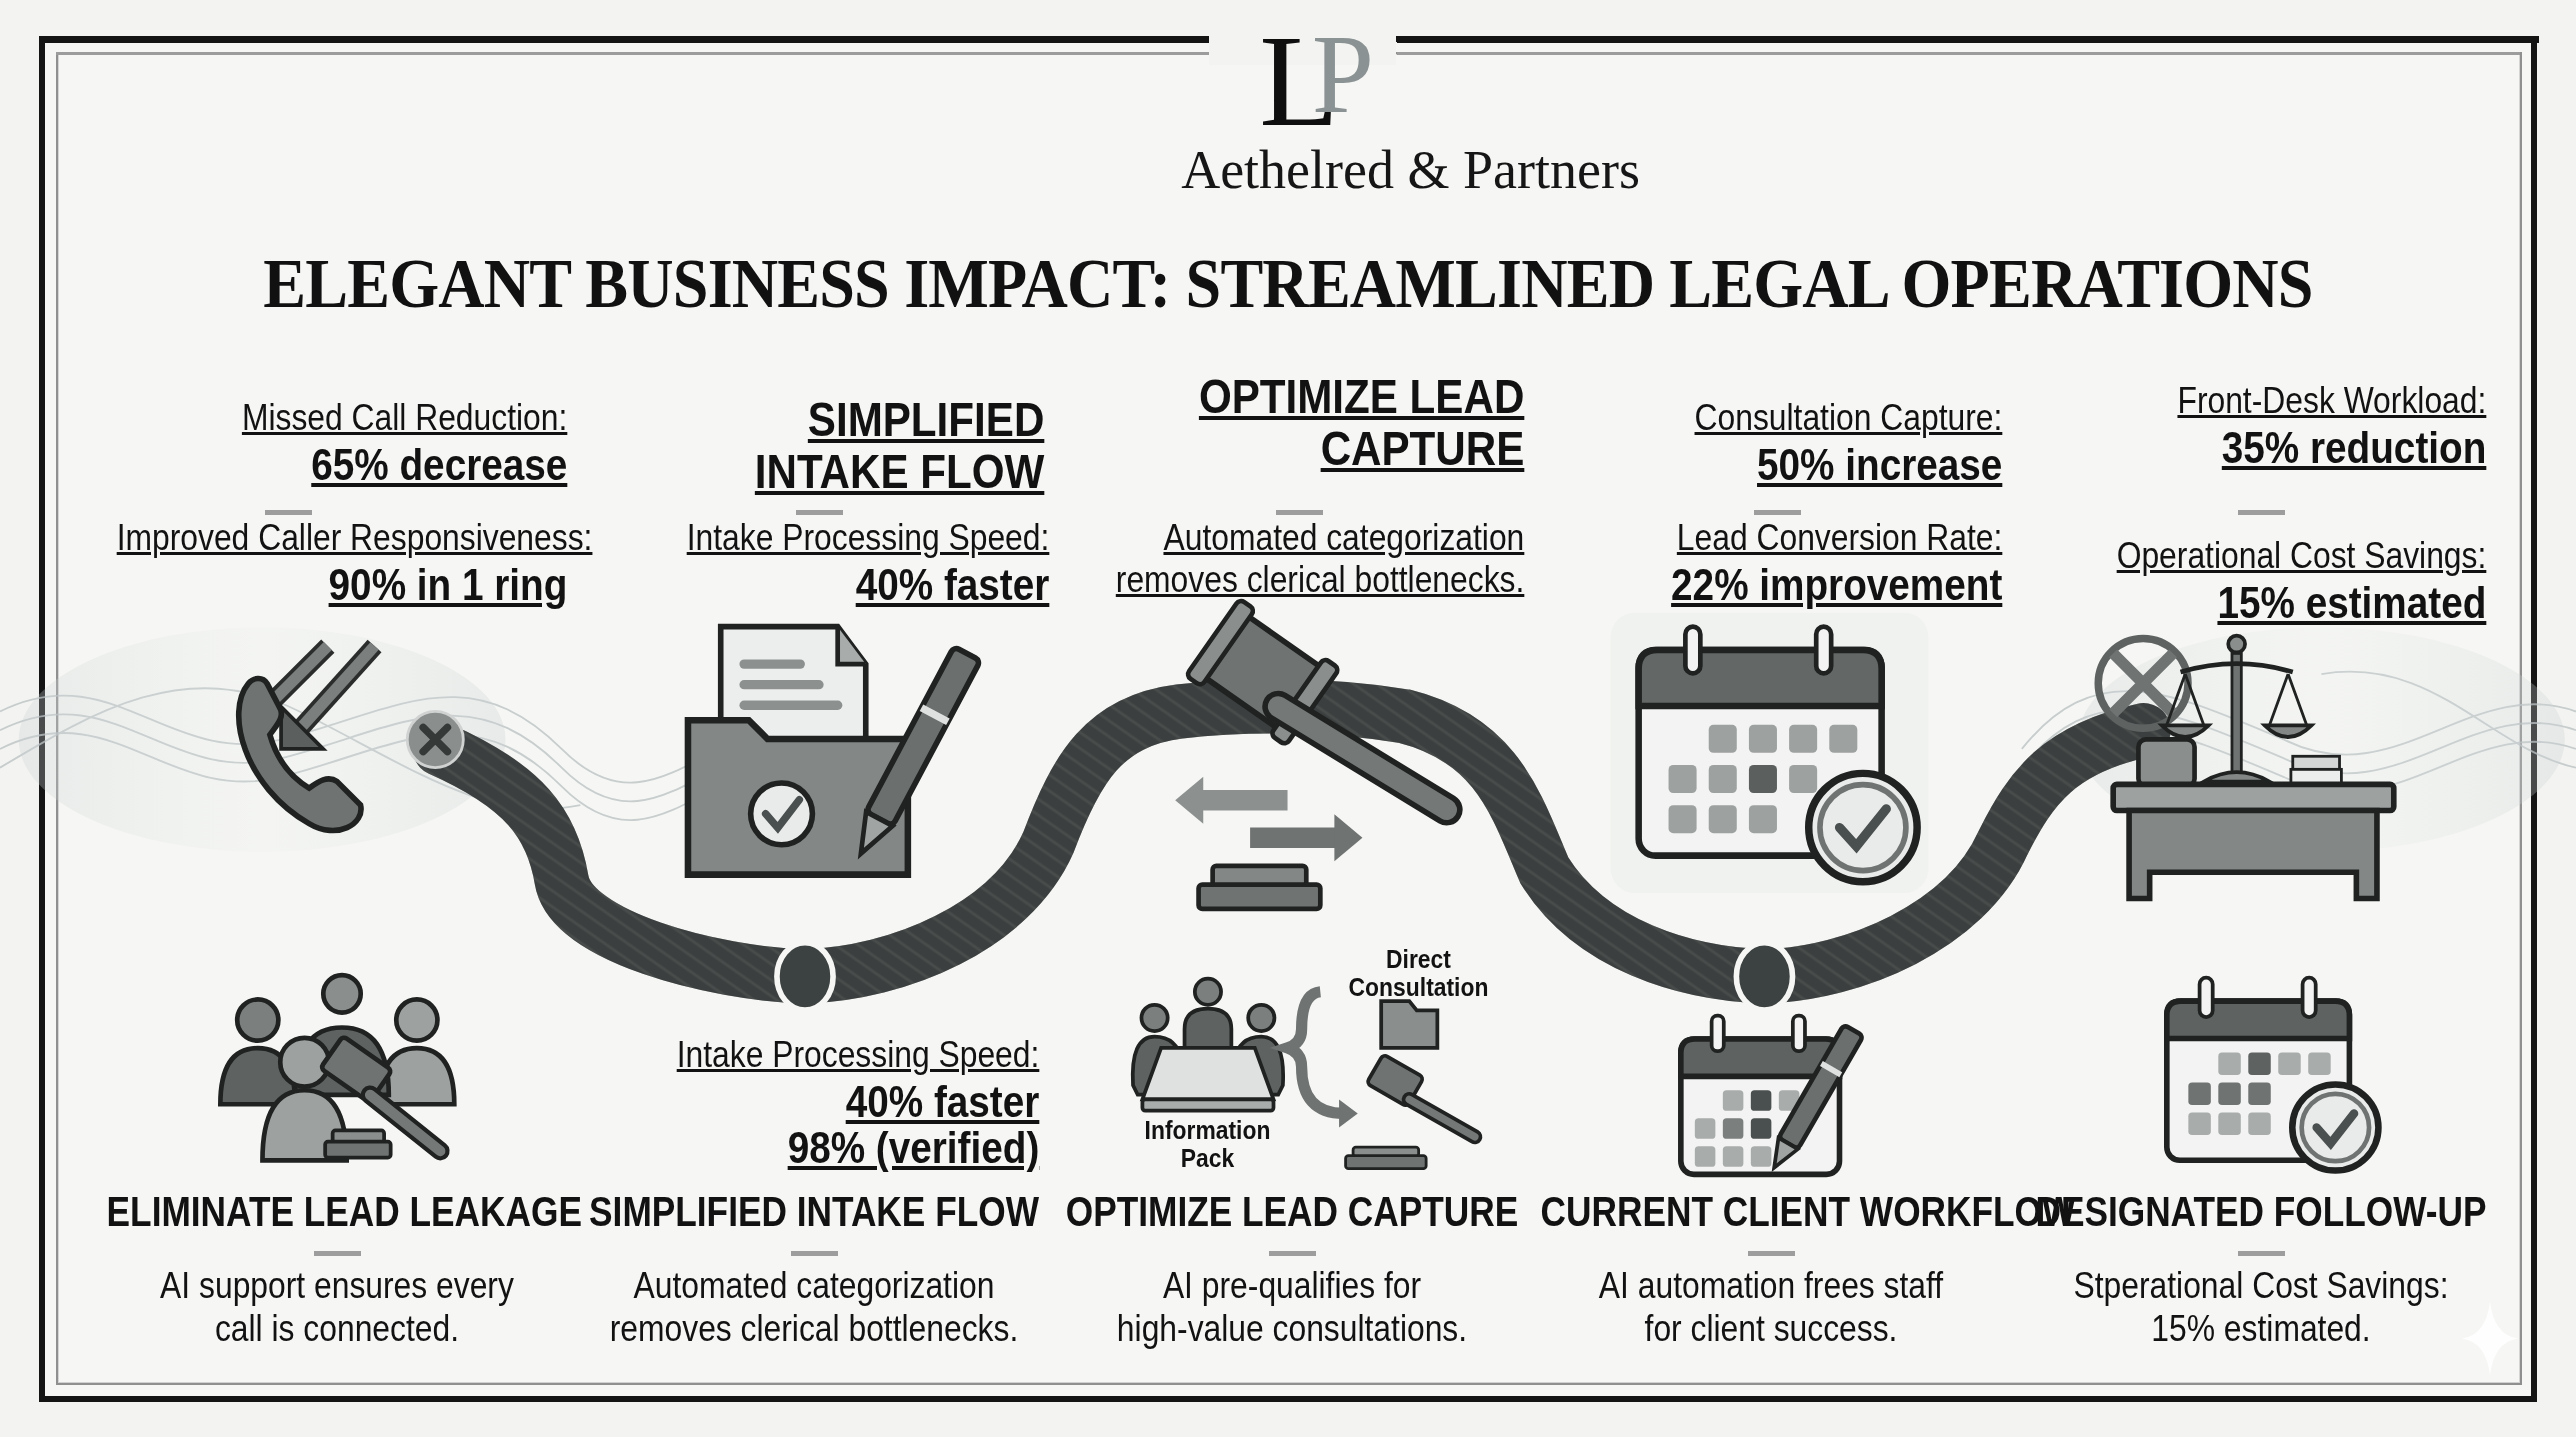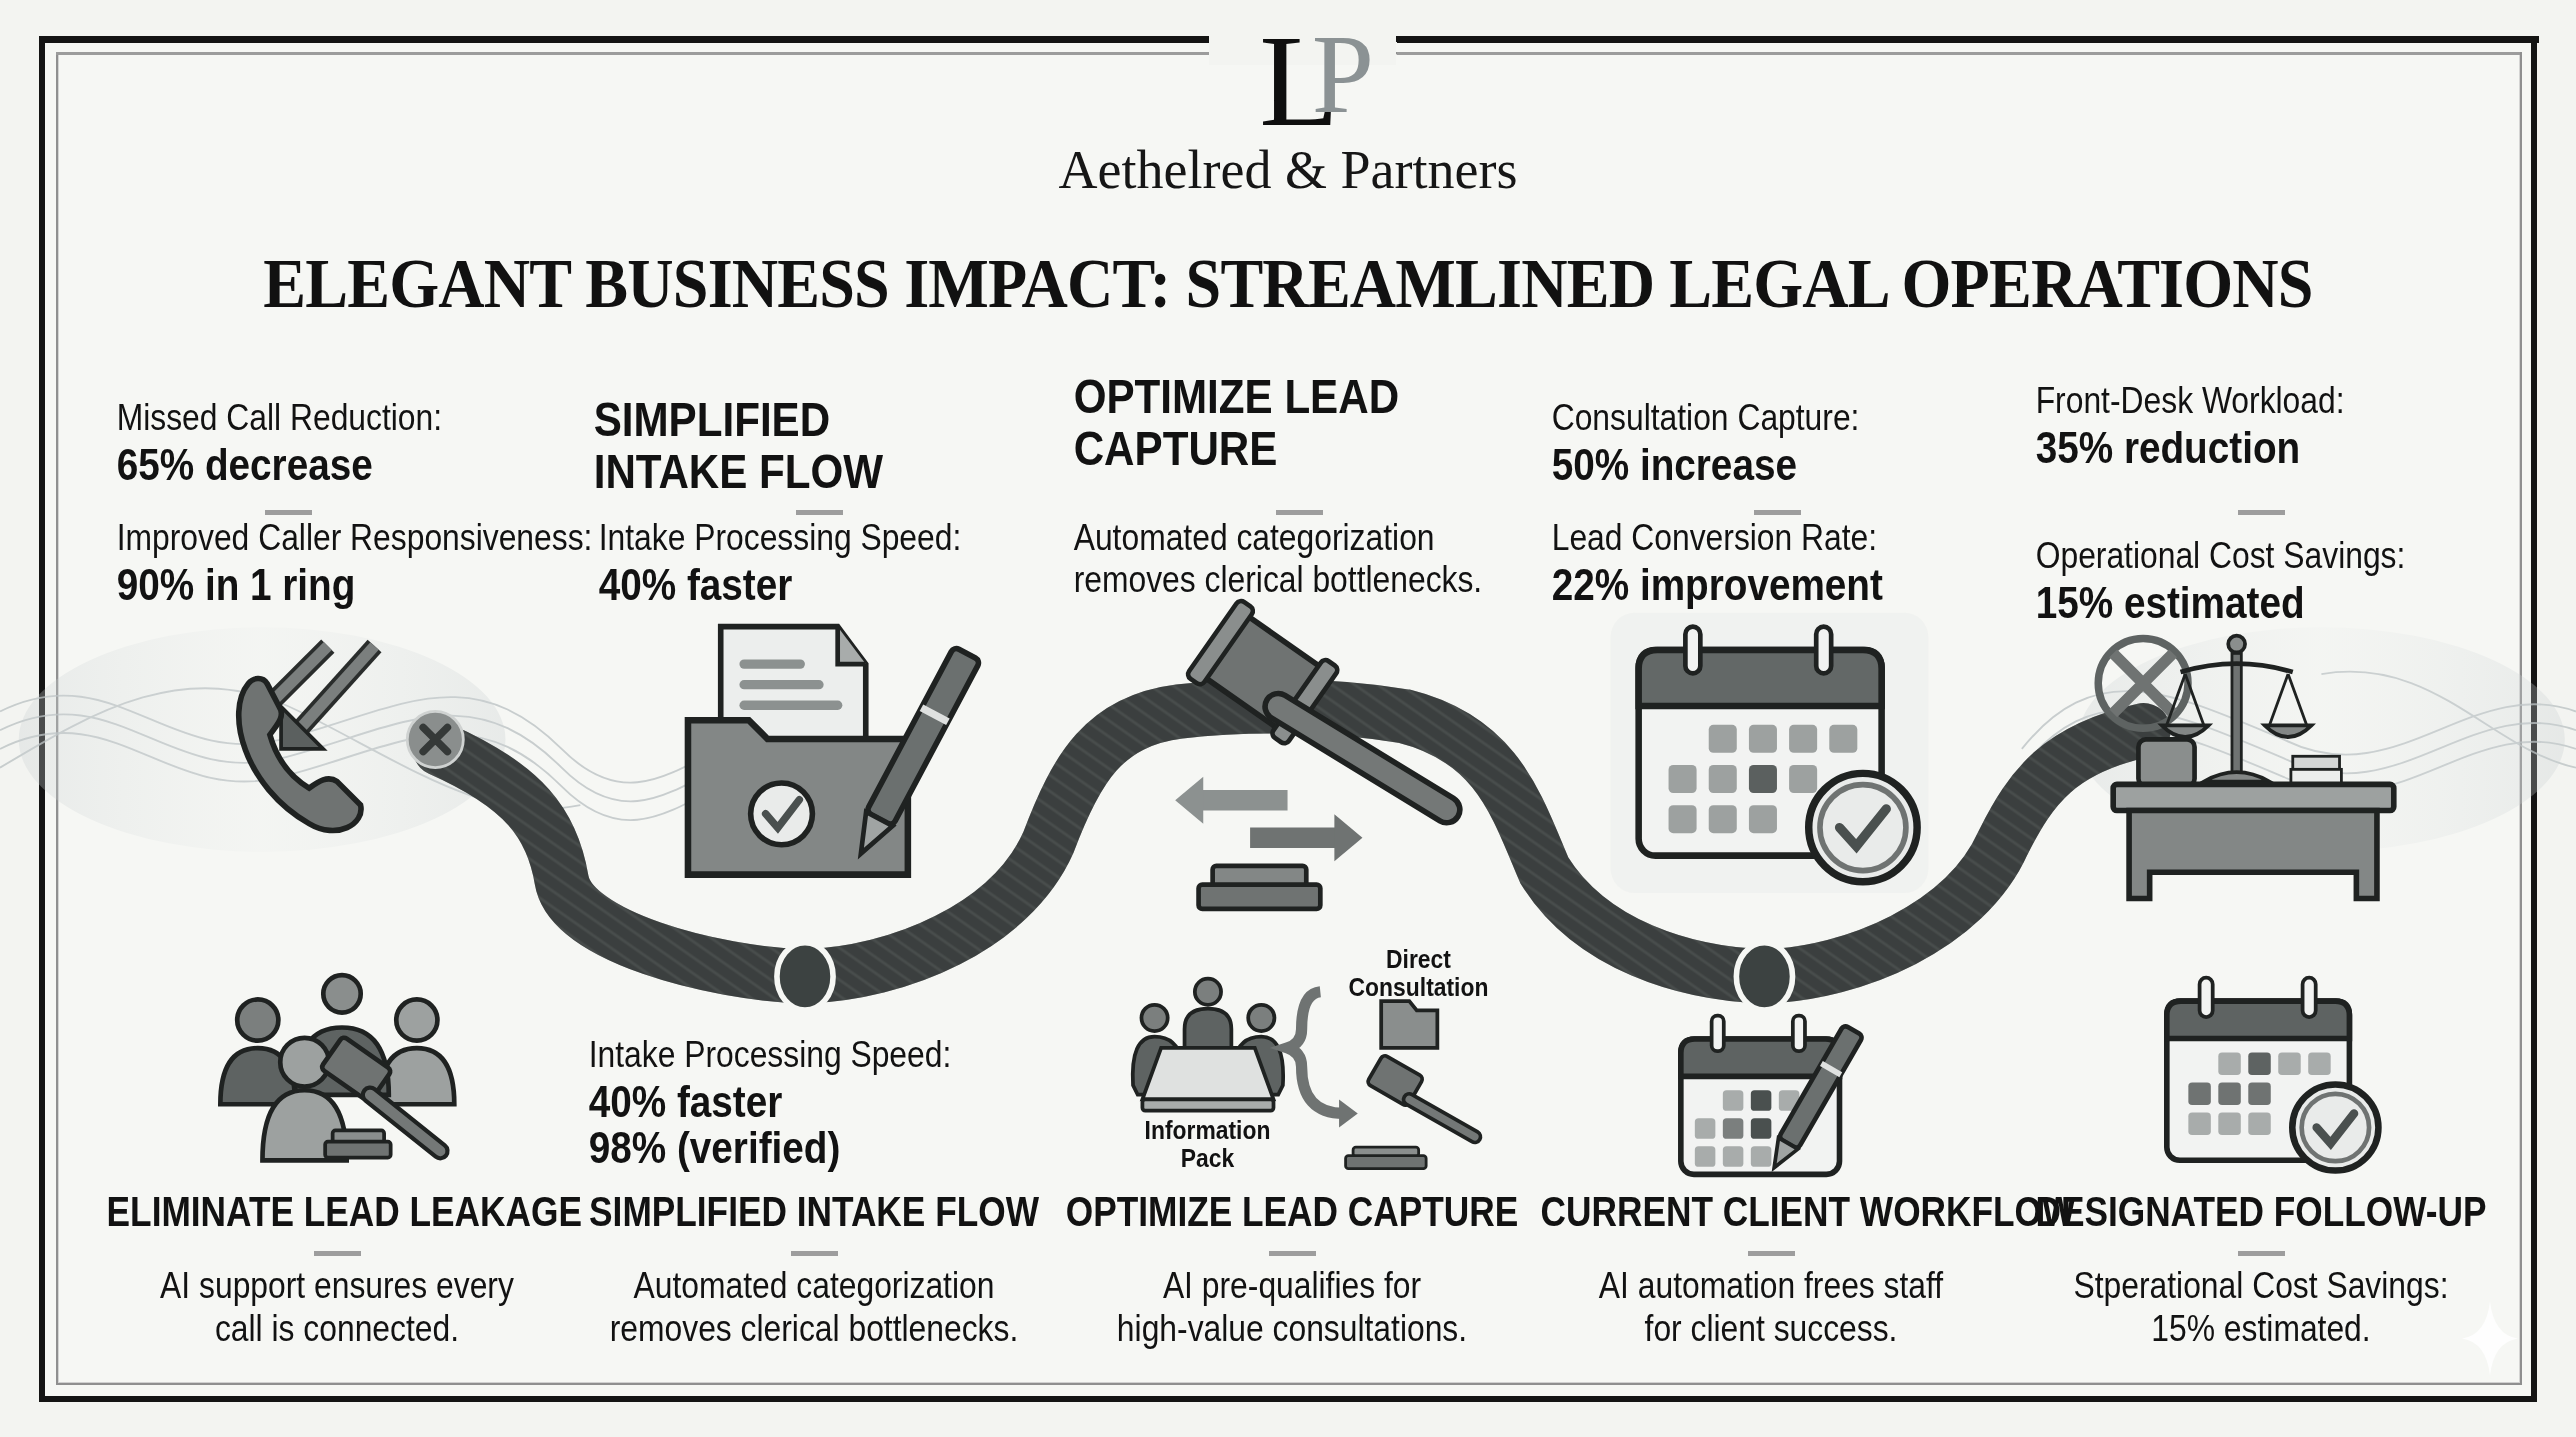--- a/index.html
+++ b/index.html
@@ -25,32 +25,32 @@
   .logo-rule-2 { height: 2.8px; background: #9c9c9c; top: 52px; }
   .logo {
     left: 1217px; top: 11.2px; width: 150px; height: 140px;
     font-family: "Liberation Serif", "DejaVu Serif", serif;
     font-size: 131px; line-height: 140px; text-align: center;
     letter-spacing: -24px;
   }
   .logo .l { color: #0f0f0f; }
   .logo .p { color: #8b9294; position: relative; left: -3.7px; top: -13px; font-size: 112px; }
   .firm {
-    left: 936px; width: 704px; top: 139px; text-align: center;
+    left: 936px; width: 704px; top: 139px; text-align: right;
     font-family: "Liberation Serif", "DejaVu Serif", serif;
     font-size: 54px; color: #161616;
   }
   .title {
     left: 56px; width: 2464px; top: 245px; text-align: center;
     font-family: "Liberation Serif", "DejaVu Serif", serif;
     font-weight: bold; font-size: 69px; letter-spacing: -0.9px;
     transform: scaleX(0.93); transform-origin: center;
     color: #111;
   }
-  .col { text-align: left; width: 524px; margin-left: -262px; }
+  .col { text-align: right; width: 524px; margin-left: -262px; text-decoration: underline; }
   .lbl { font-size: 37px; transform: scaleX(0.86); white-space: nowrap; }
   .val { font-size: 45px; font-weight: bold; transform: scaleX(0.86); white-space: nowrap; }
   .head { font-size: 49px; font-weight: bold; transform: scaleX(0.86); line-height: 52px; white-space: nowrap; }
   .div-bar { width: 47px; height: 4.7px; background: #9d9d9d; margin-left: -23.4px; }
   .btitle { font-size: 43px; font-weight: bold; transform: scaleX(0.82); white-space: nowrap; text-align: center; width: 562px; margin-left: -281px; }
   .bdesc { font-size: 37px; transform: scaleX(0.86); white-space: nowrap; text-align: center; width: 562px; margin-left: -281px; line-height: 43px; }
   .small-lbl { font-size: 26px; font-weight: bold; transform: scaleX(0.88); text-align: center; line-height: 28px; white-space: nowrap; }
   svg { position: absolute; overflow: visible; }
 </style>
 </head>

